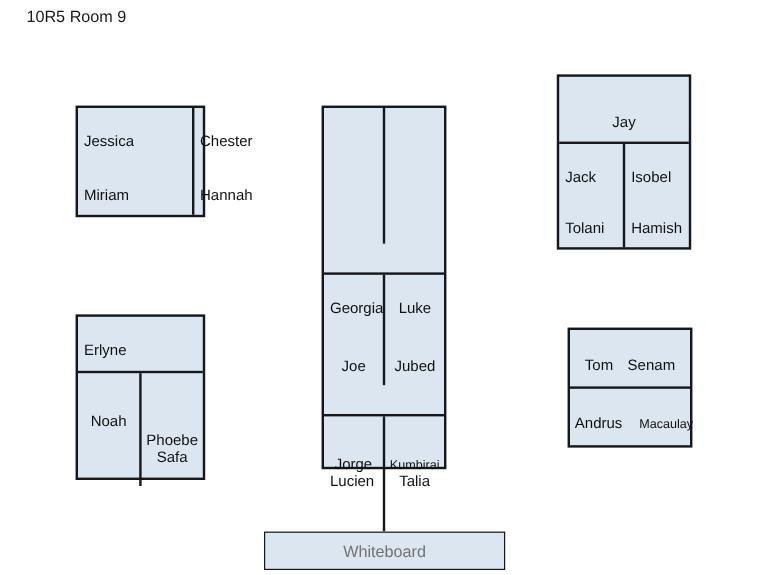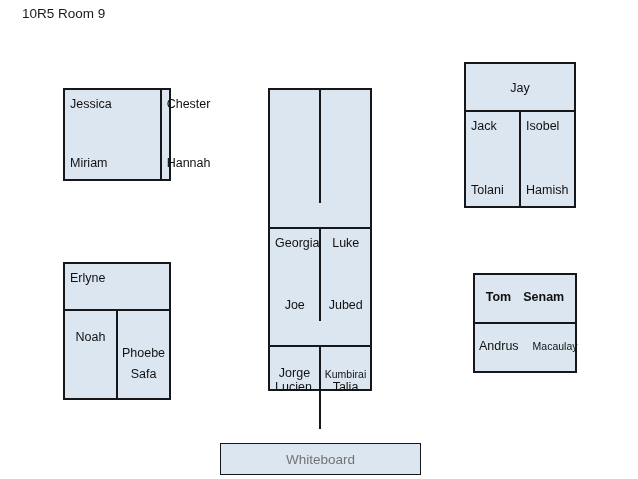--- a/index.html
+++ b/index.html
@@ -44,21 +44,21 @@
   .desk-band + .desk-band {
     border-top: 2px solid #16171a;
   }
   .desk-cell {
     position: relative;
     box-sizing: border-box;
     flex: 1 1 0;
     display: flex;
     flex-direction: column;
     justify-content: space-between;
-    padding: 6px 0 8px 0;
+    padding: 20px 0 8px 0;
   }
   .desk-cell + .desk-cell {
     border-left: 2px solid #16171a;
   }
   .seat-name {
     font-size: 12.5px;
     line-height: 1.1;
     white-space: nowrap;
     color: #111111;
   }
@@ -208,21 +208,21 @@
     </div>
     <div class="desk-cell">
       <div class="seat-name align-left seat-top">Isobel</div>
       <div class="seat-name align-left seat-bottom">Hamish</div>
     </div>
   </div>
 </div>
 
 <div class="desk-group" id="group-bottomright">
   <div class="desk-band band-row">
-    <div class="desk-cell" style="justify-content:center;font-weight:bold;">
+    <div class="desk-cell" style="justify-content:center;">
       <div class="pair-row">
         <span class="seat-name">Tom</span>
         <span class="seat-name">Senam</span>
       </div>
     </div>
   </div>
   <div class="desk-band band-row">
     <div class="desk-cell" style="justify-content:center;">
       <div class="pair-row left-bias">
         <span class="seat-name">Andrus</span>

